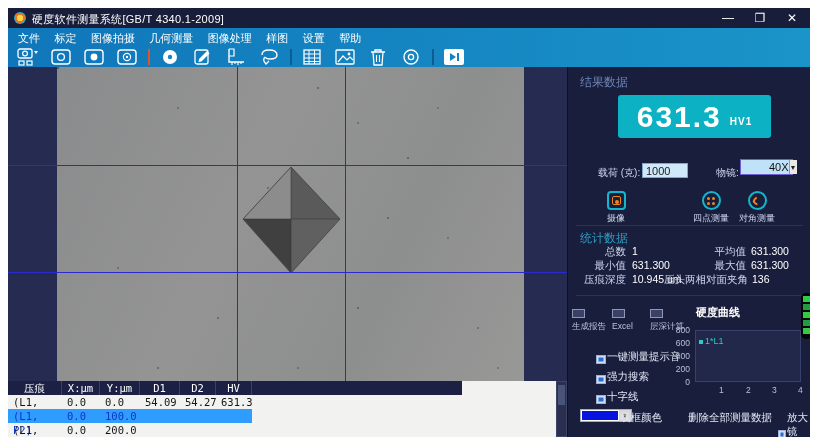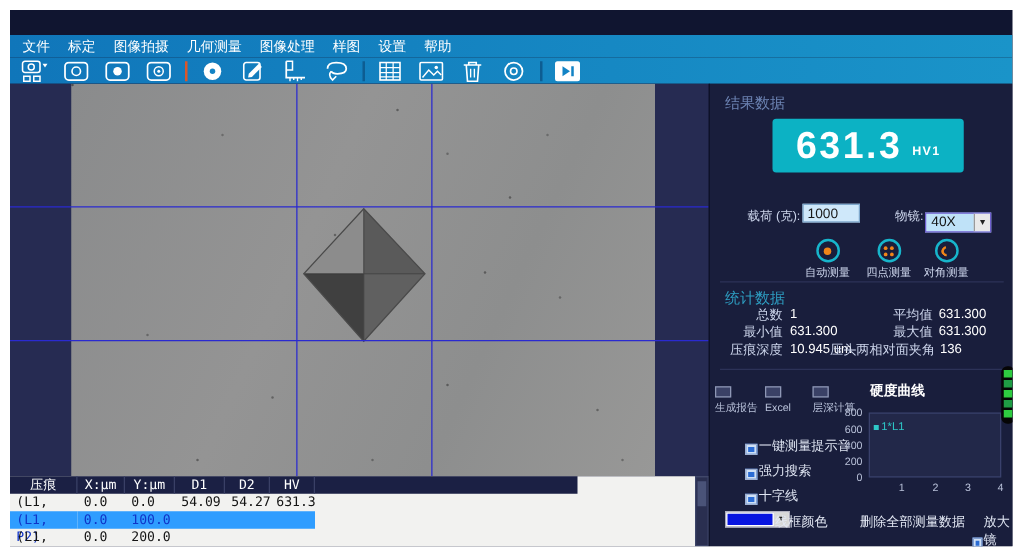--- a/index.html
+++ b/index.html
@@ -94,20 +94,29 @@
   .level { position:absolute; left:233px; top:226px; width:11px; height:46px; background:#050505; border-radius:5px; padding:3px 2px; }
   .lv-seg { width:7px; height:6px; margin-bottom:2px; background:#1f9d44; }
   .lv-seg.bright { background:#2ecc40; }
   svg.tbicon { display:block; }
 </style>
 </head>
 <body>
 
 <div id="window">
 
+  <div class="titlebar">
+    <div class="app-icon"></div>
+    <div class="title-text">硬度软件测量系统[GB/T 4340.1-2009]</div>
+    <div class="win-controls">
+      <div class="win-btn">—</div>
+      <div class="win-btn">❐</div>
+      <div class="win-btn">✕</div>
+    </div>
+  </div>
 
   <div class="menubar">
     <span class="menu-item">文件</span>
     <span class="menu-item">标定</span>
     <span class="menu-item">图像拍摄</span>
     <span class="menu-item">几何测量</span>
     <span class="menu-item">图像处理</span>
     <span class="menu-item">样图</span>
     <span class="menu-item">设置</span>
     <span class="menu-item">帮助</span>
@@ -264,28 +273,28 @@
   <div class="panel">
 
     <div class="sec-head" style="left:12px; top:7px;">结果数据</div>
     <div class="result-box">
       <span class="result-val">631.3</span>
       <span class="result-unit">HV1</span>
     </div>
     <div class="fld-label" style="left:30px; top:99px;">载荷 (克):</div>
     <input class="fld-input" style="left: 74px; top: 96px; width: 46px;" value="1000">
     <div class="fld-label" style="left:148px; top:99px;text-align:center;">物镜:</div>
-    <div class="dropdown" style="left:172px; top:103px; width:53px;">
+    <div class="dropdown" style="left:172px; top:92px; width:53px;padding-left:24px;">
       <div class="dd-text">40X</div>
       <div class="dd-arrow">▼</div>
     </div>
 
-    <div class="mbtn" style="left:71px; top:124px;">
-      <span class="ic ic-cir"><span class="dot" style="left:4.5px;top:4.5px;width:6px;height:6px;"></span></span>
-      <div>自动测量</div>
+    <div class="mbtn" style="left:25px; top:124px;">
+      <span class="ic ic-cap"><span class="sq-o"></span><span class="dot" style="left:6.5px;top:6.5px;width:4px;height:4px;"></span></span>
+      <div>摄像</div>
     </div>
     <div class="mbtn" style="left:120px; top:124px;">
       <span class="ic ic-cir">
         <span class="dot" style="left:3.5px;top:3.5px;width:3px;height:3px;"></span>
         <span class="dot" style="left:8.5px;top:3.5px;width:3px;height:3px;"></span>
         <span class="dot" style="left:3.5px;top:8.5px;width:3px;height:3px;"></span>
         <span class="dot" style="left:8.5px;top:8.5px;width:3px;height:3px;"></span>
       </span>
       <div>四点测量</div>
     </div>

